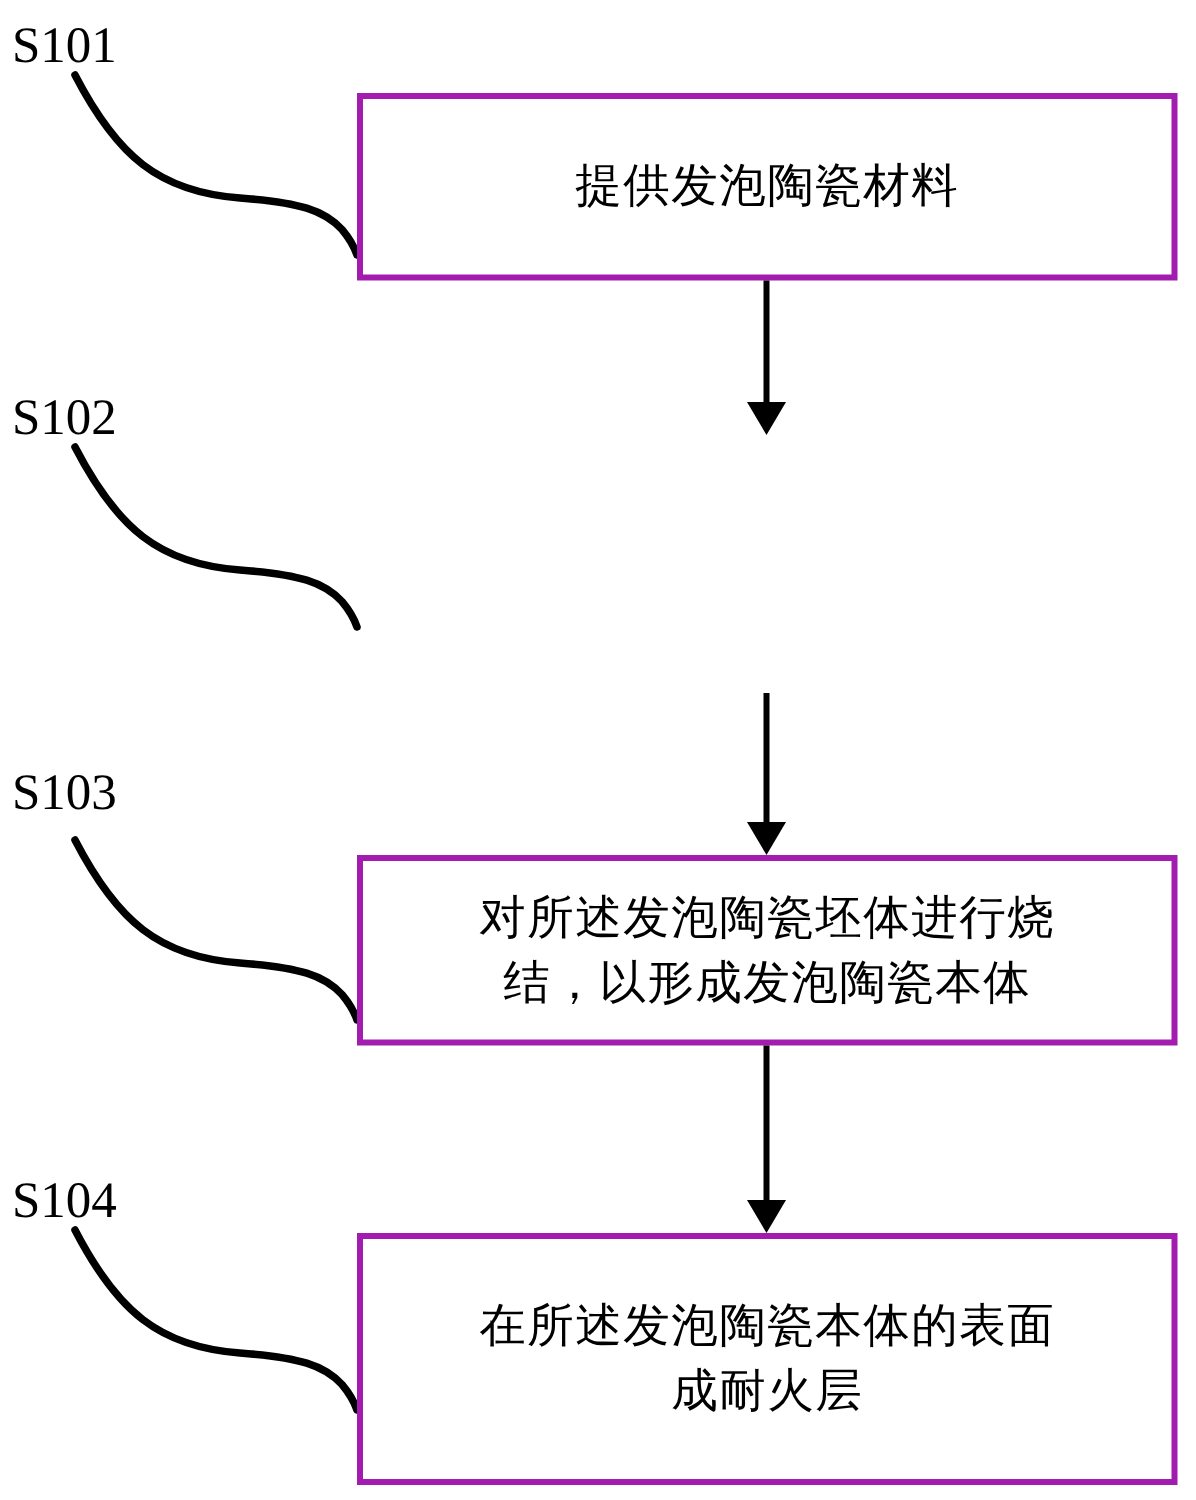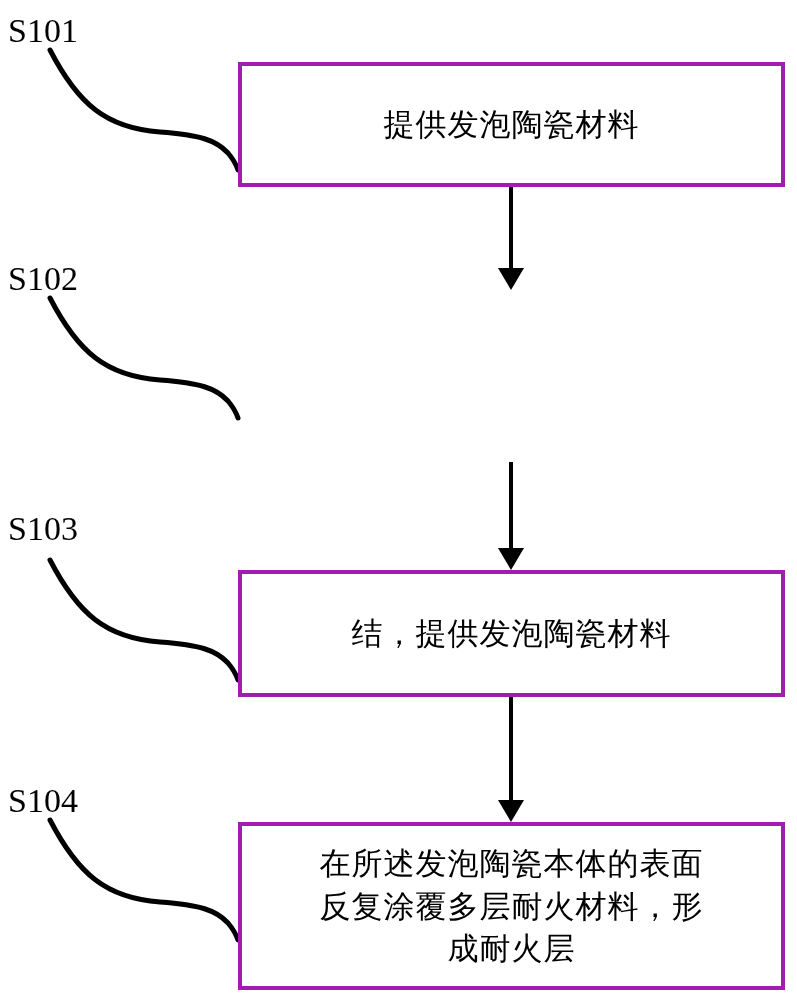--- a/index.html
+++ b/index.html
@@ -73,27 +73,27 @@
   <div class="step-label" id="step-label-2" style="left: 8px; top: 512px;">S103</div>
   <div class="step-label" id="step-label-3" style="left: 8px; top: 784px;">S104</div>
 
   <div class="proc-box" id="proc-box-0" style="left: 238px; top: 62px; width: 547px; height: 125px;">
     <div class="proc-text" id="proc-text-0">
         <span class="tline">提供发泡陶瓷材料</span>
       </div>
   </div>
   <div class="proc-box" id="proc-box-2" style="left: 238px; top: 570px; width: 547px; height: 127px;">
     <div class="proc-text" id="proc-text-2">
-        <span class="tline">结，提供发泡陶瓷材料</span>
+        <span class="tline">对所述发泡陶瓷坯体进行烧</span>
+        <span class="tline">结，以形成发泡陶瓷本体</span>
       </div>
   </div>
   <div class="proc-box" id="proc-box-3" style="left: 238px; top: 822px; width: 547px; height: 168px;">
     <div class="proc-text" id="proc-text-3">
         <span class="tline">在所述发泡陶瓷本体的表面</span>
-        <span class="tline">反复涂覆多层耐火材料，形</span>
         <span class="tline">成耐火层</span>
       </div>
   </div>
 
   <svg class="arrow-svg" viewBox="0 0 797 1000" xmlns="http://www.w3.org/2000/svg">
     <g id="arrow-0">
       <line stroke="#000000" stroke-width="4" x1="511" y1="187" x2="511" y2="272"></line>
       <polygon fill="#000000" points="498,268 524,268 511,290"></polygon>
     </g>
     <g id="arrow-1">

